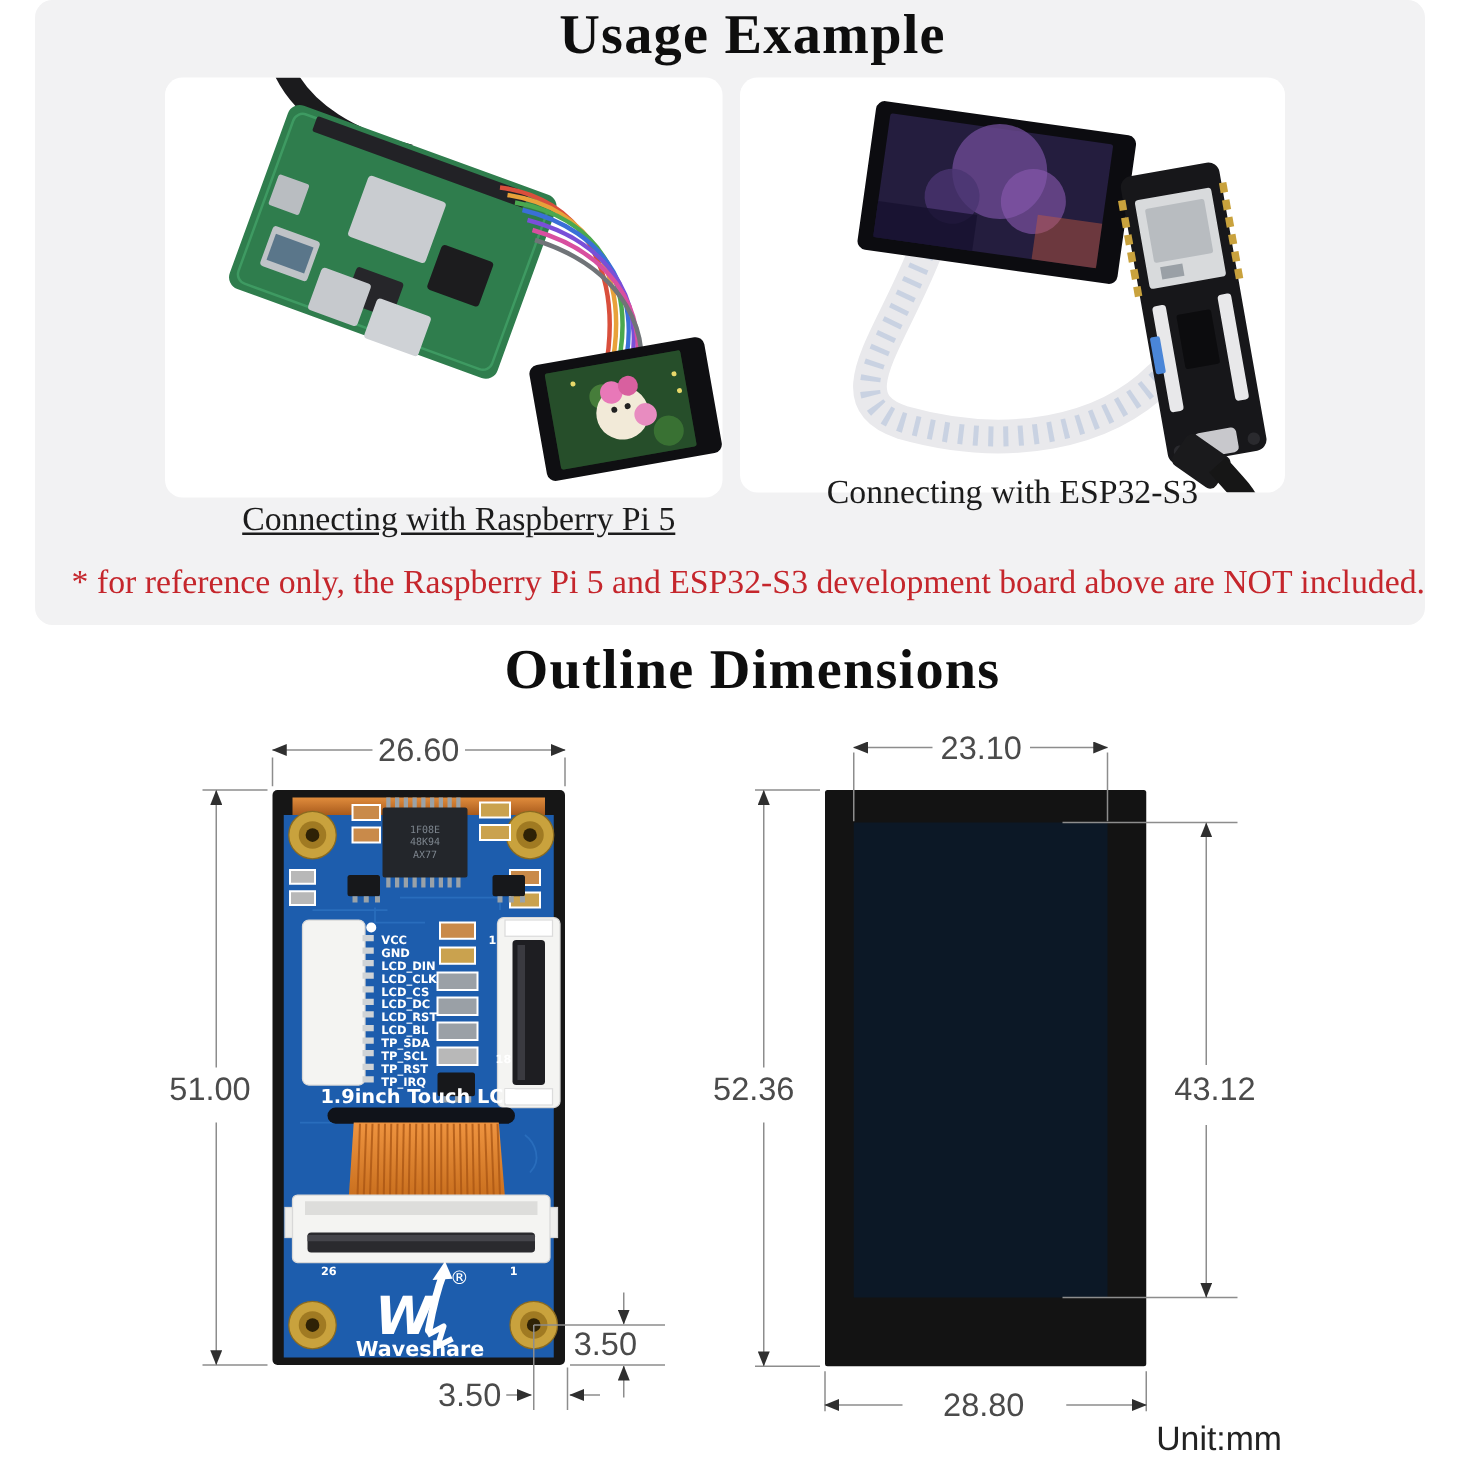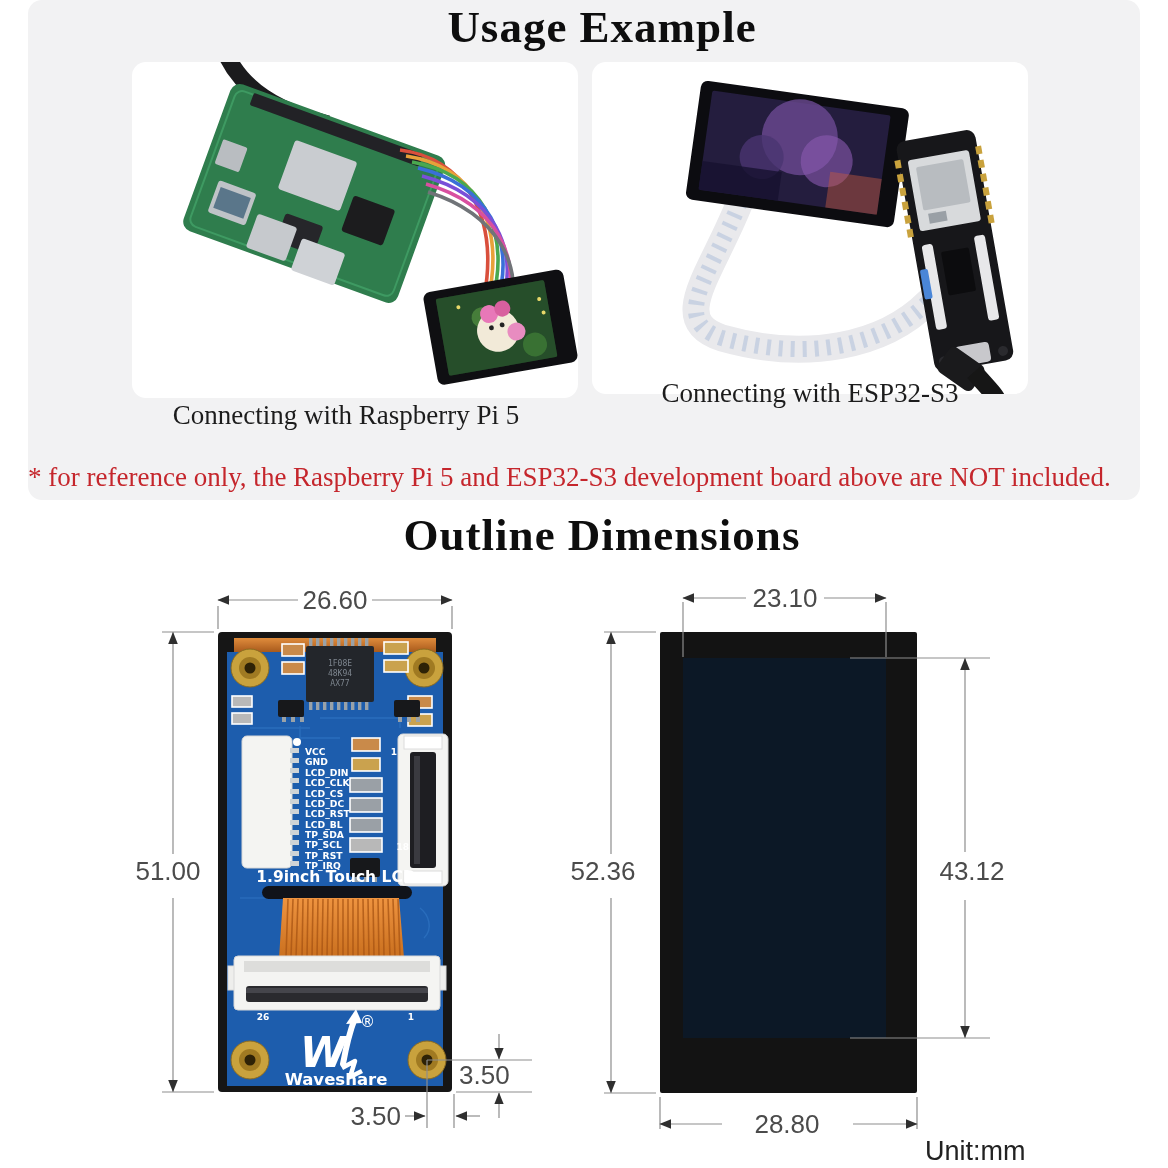--- a/index.html
+++ b/index.html
@@ -19,24 +19,24 @@
   #outline-title{top:509px;}
   .photo-card{
     position:absolute;top:62px;background:#ffffff;border-radius:14px;overflow:hidden;
   }
   #card-pi{left:132px;width:446px;height:336px;}
   #card-esp{left:592px;width:436px;height:332px;}
   .photo-card svg{position:absolute;left:0;top:0;}
   .caption{
     position:absolute;top:400px;font-size:27px;color:#1c1c1c;text-align:center;
   }
-  #caption-pi{left:123px;width:446px;}
+  #caption-pi{left:144px;width:446px;text-decoration:underline;}
   #caption-esp{left:592px;width:436px;top:378px;}
   .disclaimer{
-    position:absolute;left:28px;top:462px;width:1112px;text-align:left;
+    position:absolute;left:28px;top:450px;width:1112px;text-align:right;
     color:#c5262c;font-size:27px;
   }
   #dims-svg{position:absolute;left:0;top:568px;}
   .dim-num{
     font-family:"Liberation Sans", sans-serif;font-size:26px;fill:#4b4b4b;
   }
   .unit-label{
     font-family:"Liberation Sans", sans-serif;font-size:27px;fill:#222222;
   }
   .silk{

